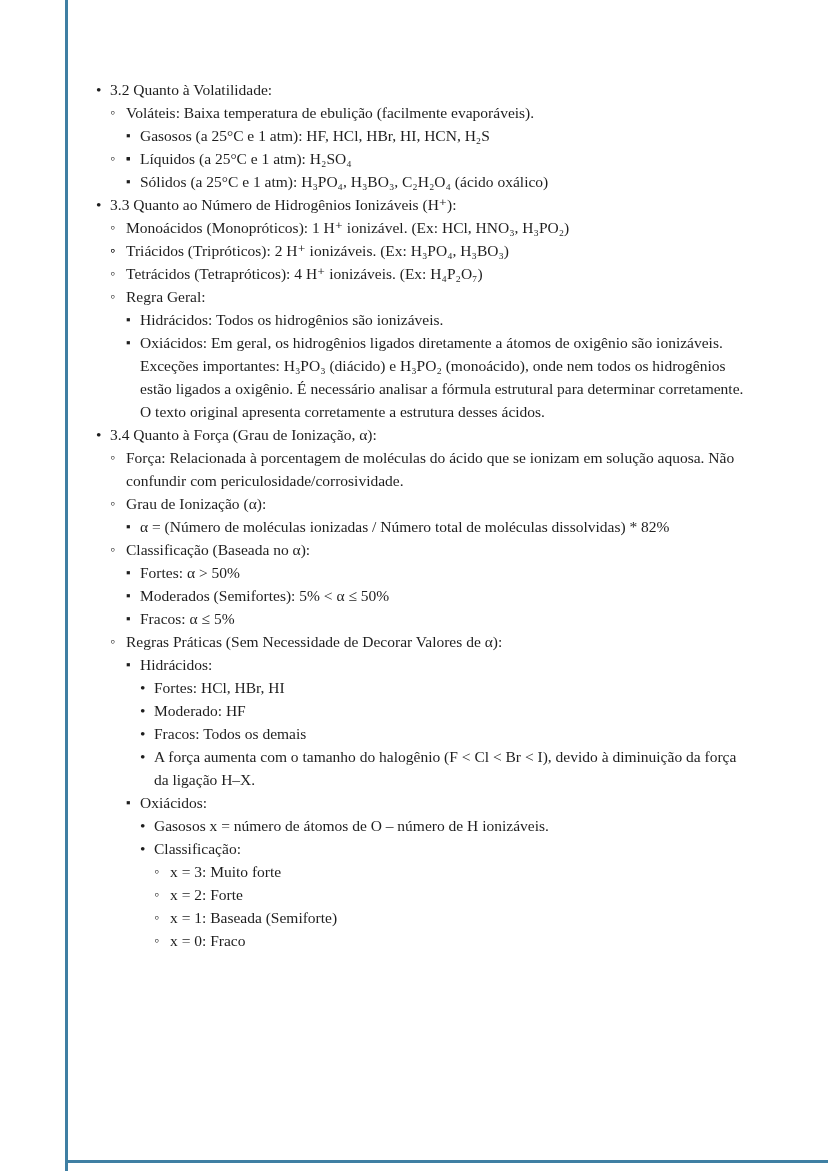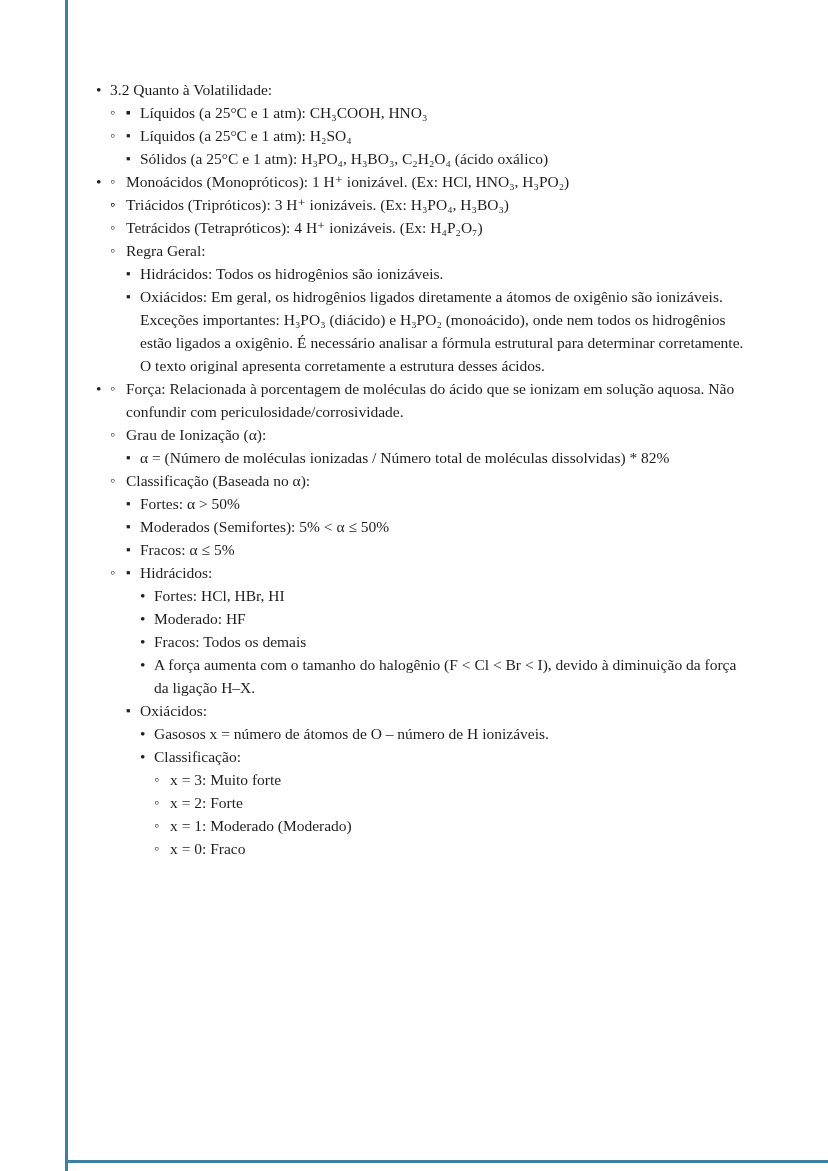--- a/index.html
+++ b/index.html
@@ -72,62 +72,62 @@
 </style>
 </head>
 <body style="background: rgb(255, 255, 255);">
 
 <div>
   <div class="page-border-left"></div>
   <div class="page-border-bottom"></div>
   <div class="doc">
       <ul class="lvl lvl-1">
         <li class="li-d1"><span class="marker m-d1">•</span><span class="li-text">3.2 Quanto à Volatilidade:</span><ul class="lvl lvl-2">
-            <li class="li-d2"><span class="marker m-d2">◦</span><ul class="lvl lvl-3">
+            <li class="li-d2"><span class="marker m-d2">◦</span><span class="li-text">Voláteis: Baixa temperatura de ebulição (facilmente evaporáveis).</span><ul class="lvl lvl-3">
+                <li class="li-d3"><span class="marker m-d3">▪</span><span class="li-text">Gasosos (a 25°C e 1 atm): HF, HCl, HBr, HI, HCN, H₂S</span></li>
                 <li class="li-d3"><span class="marker m-d3">▪</span></li>
-                <li class="li-d3"><span class="marker m-d3">▪</span><span class="li-text">Líquidos (a 25°C e 1 atm): CH₃COOH, HNO₃</span></li>
               </ul></li>
             <li class="li-d2"><span class="marker m-d2">◦</span><ul class="lvl lvl-3">
                 <li class="li-d3"><span class="marker m-d3">▪</span><span class="li-text">Líquidos (a 25°C e 1 atm): H₂SO₄</span></li>
                 <li class="li-d3"><span class="marker m-d3">▪</span><span class="li-text">Sólidos (a 25°C e 1 atm): H₃PO₄, H₃BO₃, C₂H₂O₄ (ácido oxálico)</span></li>
               </ul></li>
           </ul></li>
-        <li class="li-d1"><span class="marker m-d1">•</span><ul class="lvl lvl-2">
+        <li class="li-d1"><span class="marker m-d1">•</span><span class="li-text">3.3 Quanto ao Número de Hidrogênios Ionizáveis (H⁺):</span><ul class="lvl lvl-2">
             <li class="li-d2"><span class="marker m-d2">◦</span><span class="li-text">Monoácidos (Monopróticos): 1 H⁺ ionizável. (Ex: HCl, HNO₃, H₃PO₂)</span></li>
             <li class="li-d2"><span class="marker m-d2">◦</span></li>
-            <li class="li-d2"><span class="marker m-d2">◦</span><span class="li-text">Triácidos (Tripróticos): 3 H⁺ ionizáveis. (Ex: H₃PO₄, H₃BO₃)</span></li>
+            <li class="li-d2"><span class="marker m-d2">◦</span><span class="li-text">Triácidos (Tripróticos): 2 H⁺ ionizáveis. (Ex: H₃PO₄, H₃BO₃)</span></li>
             <li class="li-d2"><span class="marker m-d2">◦</span><span class="li-text">Tetrácidos (Tetrapróticos): 4 H⁺ ionizáveis. (Ex: H₄P₂O₇)</span></li>
             <li class="li-d2"><span class="marker m-d2">◦</span><span class="li-text">Regra Geral:</span><ul class="lvl lvl-3">
                 <li class="li-d3"><span class="marker m-d3">▪</span><span class="li-text">Hidrácidos: Todos os hidrogênios são ionizáveis.</span></li>
                 <li class="li-d3"><span class="marker m-d3">▪</span><span class="li-text">Oxiácidos: Em geral, os hidrogênios ligados diretamente a átomos de oxigênio são ionizáveis. Exceções importantes: H₃PO₃ (diácido) e H₃PO₂ (monoácido), onde nem todos os hidrogênios estão ligados a oxigênio. É necessário analisar a fórmula estrutural para determinar corretamente. O texto original apresenta corretamente a estrutura desses ácidos.</span></li>
               </ul></li>
           </ul></li>
-        <li class="li-d1"><span class="marker m-d1">•</span><ul class="lvl lvl-2">
+        <li class="li-d1"><span class="marker m-d1">•</span><span class="li-text">3.4 Quanto à Força (Grau de Ionização, α):</span><ul class="lvl lvl-2">
             <li class="li-d2"><span class="marker m-d2">◦</span><span class="li-text">Força: Relacionada à porcentagem de moléculas do ácido que se ionizam em solução aquosa. Não confundir com periculosidade/corrosividade.</span></li>
             <li class="li-d2"><span class="marker m-d2">◦</span><span class="li-text">Grau de Ionização (α):</span><ul class="lvl lvl-3">
                 <li class="li-d3"><span class="marker m-d3">▪</span><span class="li-text">α = (Número de moléculas ionizadas / Número total de moléculas dissolvidas) * 82%</span></li>
               </ul></li>
             <li class="li-d2"><span class="marker m-d2">◦</span><span class="li-text">Classificação (Baseada no α):</span><ul class="lvl lvl-3">
                 <li class="li-d3"><span class="marker m-d3">▪</span><span class="li-text">Fortes: α &gt; 50%</span></li>
                 <li class="li-d3"><span class="marker m-d3">▪</span><span class="li-text">Moderados (Semifortes): 5% &lt; α ≤ 50%</span></li>
                 <li class="li-d3"><span class="marker m-d3">▪</span><span class="li-text">Fracos: α ≤ 5%</span></li>
               </ul></li>
-            <li class="li-d2"><span class="marker m-d2">◦</span><ul class="lvl lvl-3">
+            <li class="li-d2"><span class="marker m-d2">◦</span><span class="li-text">Regras Práticas (Sem Necessidade de Decorar Valores de α):</span><ul class="lvl lvl-3">
                 <li class="li-d3"><span class="marker m-d3">▪</span><span class="li-text">Hidrácidos:</span><ul class="lvl lvl-4">
                     <li class="li-d4"><span class="marker m-d4">•</span><span class="li-text">Fortes: HCl, HBr, HI</span></li>
                     <li class="li-d4"><span class="marker m-d4">•</span><span class="li-text">Moderado: HF</span></li>
                     <li class="li-d4"><span class="marker m-d4">•</span><span class="li-text">Fracos: Todos os demais</span></li>
                     <li class="li-d4"><span class="marker m-d4">•</span><span class="li-text">A força aumenta com o tamanho do halogênio (F &lt; Cl &lt; Br &lt; I), devido à diminuição da força da ligação H–X.</span></li>
                   </ul></li>
                 <li class="li-d3"><span class="marker m-d3">▪</span><span class="li-text">Oxiácidos:</span><ul class="lvl lvl-4">
                     <li class="li-d4"><span class="marker m-d4">•</span><span class="li-text">Gasosos x = número de átomos de O – número de H ionizáveis.</span></li>
                     <li class="li-d4"><span class="marker m-d4">•</span><span class="li-text">Classificação:</span><ul class="lvl lvl-5">
                         <li class="li-d5"><span class="marker m-d5">◦</span><span class="li-text">x = 3: Muito forte</span></li>
                         <li class="li-d5"><span class="marker m-d5">◦</span><span class="li-text">x = 2: Forte</span></li>
-                        <li class="li-d5"><span class="marker m-d5">◦</span><span class="li-text">x = 1: Moderado (Moderado)</span></li>
+                        <li class="li-d5"><span class="marker m-d5">◦</span><span class="li-text">x = 1: Baseada (Semiforte)</span></li>
                         <li class="li-d5"><span class="marker m-d5">◦</span><span class="li-text">x = 0: Fraco</span></li>
                       </ul></li>
                   </ul></li>
               </ul></li>
           </ul></li>
       </ul>
     </div>
 </div>
 
 </body></html>

